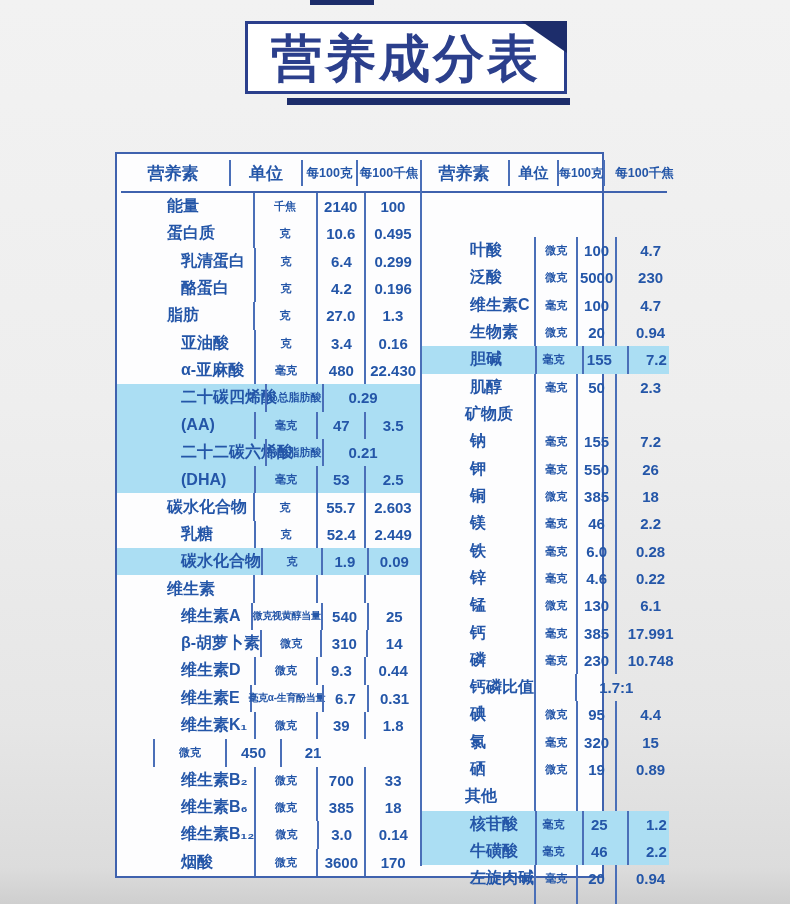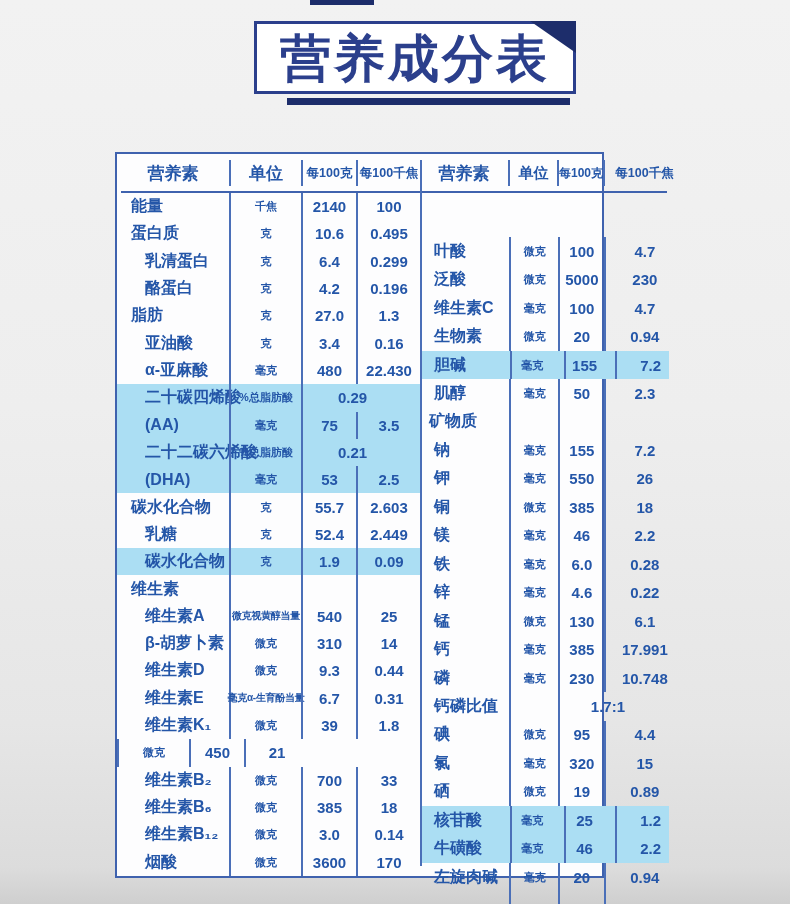--- a/index.html
+++ b/index.html
@@ -7,21 +7,21 @@
     width:790px;height:904px;overflow:hidden;
     font-family:"Liberation Sans","DejaVu Sans",sans-serif;
     font-weight:bold;
     background:linear-gradient(180deg,#f2f2f2 0%,#eeeeee 45%,#e6e6e6 80%,#dcdcdc 96%,#cfcfcf 100%);
   }
   .screen{position:relative;width:790px;height:904px;}
 
   
   .top-tick{position:absolute;left:310px;top:0;width:64px;height:5px;background:#1d2d6b;}
   .title-box{
-    position:absolute;left:254px;top:21px;width:322px;height:73px;
+    position:absolute;left:245px;top:21px;width:322px;height:73px;
     background:#ffffff;border:3px solid #2b3f8c;box-sizing:border-box;
     display:flex;align-items:center;justify-content:center;
   }
   .title-text{
     color:#2b3f8c;font-size:51px;letter-spacing:3px;line-height:1;
     padding-top:2px;white-space:nowrap;
   }
   .corner-fold{
     position:absolute;right:-3px;top:-3px;width:46px;height:32px;
     background:#1d2d6b;
@@ -52,21 +52,21 @@
   .h-unit-r{width:49px;font-size:15px;}
   .h-v1-r{width:46px;font-size:12px;}
   .h-v2-r{width:81px;font-size:12.5px;}
   .head-underline{position:absolute;left:4px;top:37px;width:546px;height:2px;background:#3f62ae;}
   .half-divider{position:absolute;left:303px;top:6px;width:2px;height:706px;background:#4a6fb8;}
 
   .rows{position:absolute;top:39px;height:683px;display:flex;flex-direction:column;}
   .rows-left{left:0;width:303px;}
   .rows-right{left:305px;width:262px;margin-top:44px;}
 
-  .trow{flex:1;display:flex;align-items:center;color:#2456a8;}
+  .trow{flex:1;display:flex;align-items:center;color:#2456a8;padding-left:36px;}
   .rows-left .trow.hl{background:#abdef3;}
   .rows-right .trow.hl{background:linear-gradient(to right,#abdef3 0,#abdef3 247px,rgba(0,0,0,0) 247px);gap:12px;}
 
   .cell{
     display:flex;align-items:center;height:100%;box-sizing:border-box;
     border-left:2px solid #4a6fb8;justify-content:center;white-space:nowrap;
   }
   .cell.name{border-left:none;justify-content:flex-start;font-size:16px;padding-left:14px;}
   .cell.name.ind{padding-left:28px;}
   .rows-right .cell.name{padding-left:12px;}
@@ -157,21 +157,21 @@
           <div class="cell v2">22.430</div>
         </div>
         <div class="trow hl">
           <div class="cell name ind">二十碳四烯酸</div>
           <div class="cell unit">%总脂肪酸</div>
           <div class="cell vspan">0.29</div>
         </div>
         <div class="trow hl">
           <div class="cell name ind">(AA)</div>
           <div class="cell unit">毫克</div>
-          <div class="cell v1">75</div>
+          <div class="cell v1">47</div>
           <div class="cell v2">3.5</div>
         </div>
         <div class="trow hl">
           <div class="cell name ind">二十二碳六烯酸</div>
           <div class="cell unit">%总脂肪酸</div>
           <div class="cell vspan">0.21</div>
         </div>
         <div class="trow hl">
           <div class="cell name ind">(DHA)</div>
           <div class="cell unit">毫克</div>
@@ -375,20 +375,26 @@
           <div class="cell unit">毫克</div>
           <div class="cell v1">320</div>
           <div class="cell v2">15</div>
         </div>
         <div class="trow">
           <div class="cell name">硒</div>
           <div class="cell unit">微克</div>
           <div class="cell v1">19</div>
           <div class="cell v2">0.89</div>
         </div>
+        <div class="trow sect">
+          <div class="cell name">其他</div>
+          <div class="cell unit"></div>
+          <div class="cell v1"></div>
+          <div class="cell v2"></div>
+        </div>
         <div class="trow hl">
           <div class="cell name">核苷酸</div>
           <div class="cell unit">毫克</div>
           <div class="cell v1">25</div>
           <div class="cell v2">1.2</div>
         </div>
         <div class="trow hl">
           <div class="cell name">牛磺酸</div>
           <div class="cell unit">毫克</div>
           <div class="cell v1">46</div>

